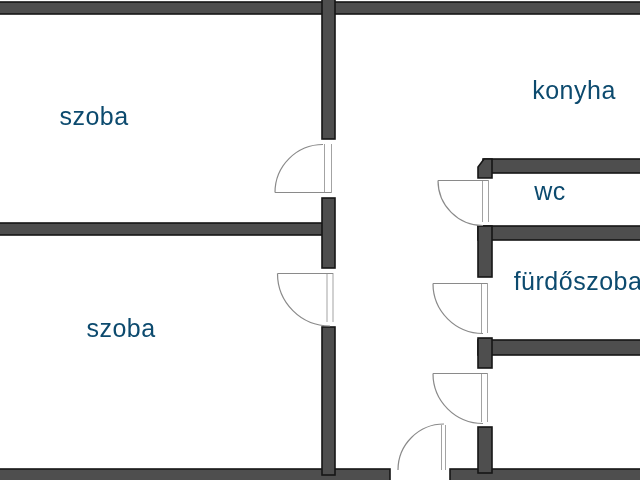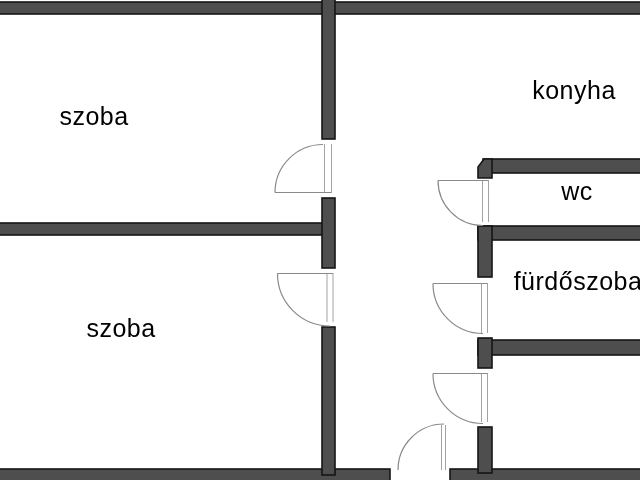--- a/index.html
+++ b/index.html
@@ -38,21 +38,21 @@
   .door-arc {
     stroke: #8a8a8a;
     stroke-width: 1.2;
     fill: none;
   }
   .room-label {
     position: absolute;
     transform: translate(-50%, -50%);
     font-size: 25px;
     letter-spacing: 0.5px;
-    color: #000000;
+    color: #0c4a6e;
     white-space: nowrap;
     user-select: none;
   }
 </style>
 </head>
 <body>
 
 <div id="stage">
 
   <svg id="plan-svg" width="640" height="480" viewBox="0 0 640 480">
@@ -119,16 +119,16 @@
         <line class="door-jamb" x1="445.5" y1="425" x2="445.5" y2="470"></line>
         <path class="door-arc" d="M 398 470 A 46 46 0 0 1 444 424"></path>
       </g>
 
     </g>
   </svg>
 
   <div class="room-label" style="left:94px;  top:116px;">szoba</div>
   <div class="room-label" style="left:121px; top:328px;">szoba</div>
   <div class="room-label" style="left:574px; top:90px;">konyha</div>
-  <div class="room-label" style="left:577px; top:191px;text-align:right;">wc</div>
+  <div class="room-label" style="left:550px; top:191px;text-align:right;">wc</div>
   <div class="room-label" style="left:578px; top:281px;">fürdőszoba</div>
 
 </div>
 
 </body></html>

